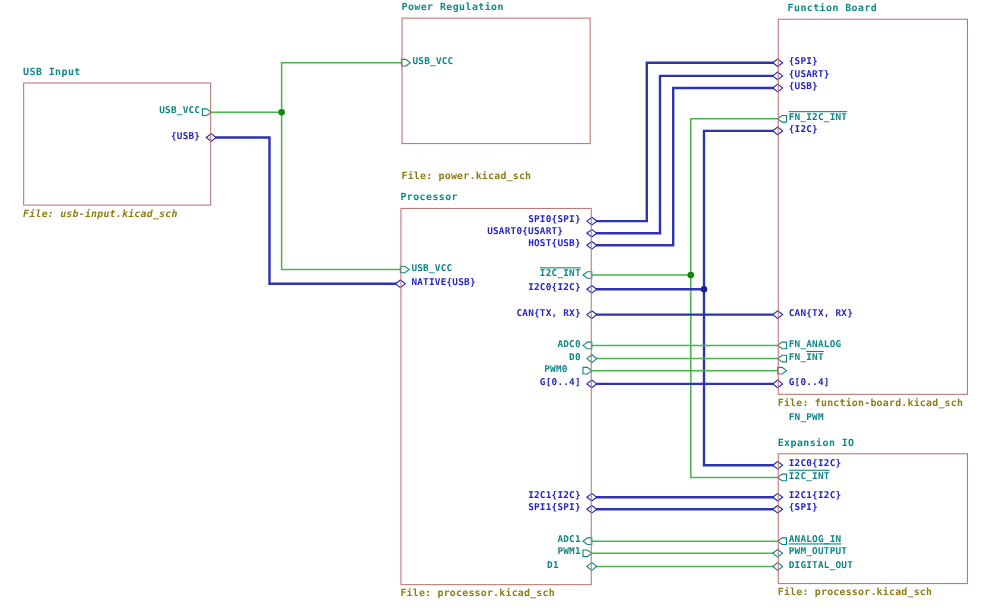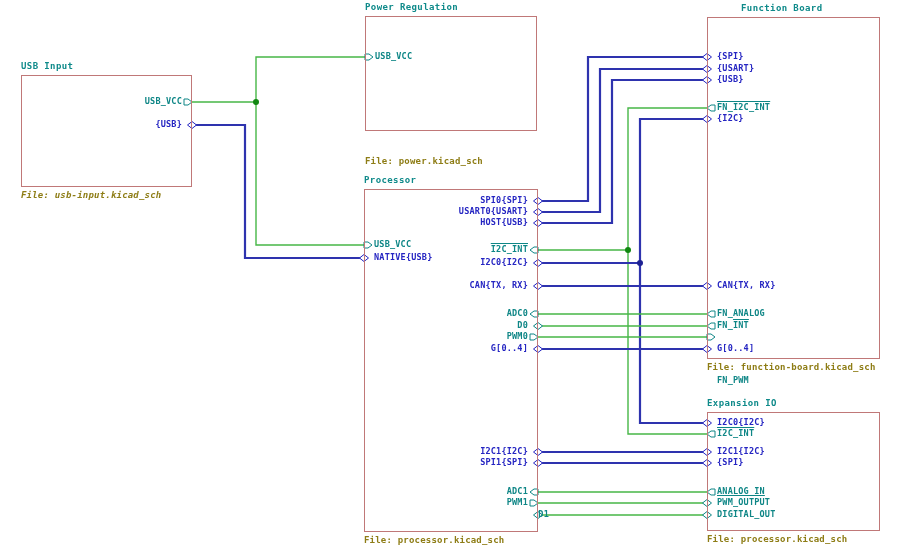--- a/index.html
+++ b/index.html
@@ -101,45 +101,45 @@
 <div class="sheet" style="left: 21px; top: 75px; width: 171px; height: 112px;"></div>
     <div class="sheet-title" style="left: 21px; top: 61px;">USB Input</div>
     <div class="sheet-file" style="left: 21px; top: 190px; font-style: italic;">File: usb-input.kicad_sch</div>
     <div class="sheet" style="left: 365px; top: 16px; width: 172px; height: 115px;"></div>
     <div class="sheet-title" style="left: 365px; top: 2px;">Power Regulation</div>
     <div class="sheet-file" style="left: 365px; top: 134px; margin-top: 22px;">File: power.kicad_sch</div>
     <div class="sheet" style="left: 364px; top: 189px; width: 174px; height: 343px;"></div>
     <div class="sheet-title" style="left: 364px; top: 175px;">Processor</div>
     <div class="sheet-file" style="left: 364px; top: 535px;">File: processor.kicad_sch</div>
     <div class="sheet" style="left: 707px; top: 17px; width: 173px; height: 342px;"></div>
-    <div class="sheet-title" style="left: 693px; top: 3px; padding-left: 48px;">Function Board</div>
+    <div class="sheet-title" style="left: 668px; top: 3px; padding-left: 48px;">Function Board</div>
     <div class="sheet-file" style="left: 707px; top: 362px;">File: function-board.kicad_sch</div>
     <div class="sheet" style="left: 707px; top: 412px; width: 173px; height: 119px;"></div>
     <div class="sheet-title" style="left: 707px; top: 398px;">Expansion IO</div>
     <div class="sheet-file" style="left: 707px; top: 534px;">File: processor.kicad_sch</div>
     <div class="pin-label pin-teal" style="top: 96px; right: 718px;">USB_VCC</div>
     <div class="pin-label pin-blue" style="top: 119px; right: 718px;">{USB}</div>
     <div class="pin-label pin-teal" style="top: 51px; left: 375px;">USB_VCC</div>
     <div class="pin-label pin-teal" style="top: 239px; left: 374px;">USB_VCC</div>
     <div class="pin-label pin-blue" style="top: 252px; left: 374px;">NATIVE{USB}</div>
     <div class="pin-label pin-blue" style="top: 195px; right: 372px;">SPI0{SPI}</div>
-    <div class="pin-label pin-blue" style="top: 206px; right: 372px; padding-left: 25px;">USART0{USART}</div>
+    <div class="pin-label pin-blue" style="top: 206px; right: 388px; padding-left: 25px;">USART0{USART}</div>
     <div class="pin-label pin-blue" style="top: 217px; right: 372px;">HOST{USB}</div>
     <div class="pin-label pin-teal" style="top: 244px; right: 372px;"><span class="ov">I2C_INT</span></div>
     <div class="pin-label pin-blue" style="top: 257px; right: 372px;">I2C0{I2C}</div>
     <div class="pin-label pin-blue" style="top: 280px; right: 372px;">CAN{TX, RX}</div>
     <div class="pin-label pin-teal" style="top: 308px; right: 372px;">ADC0</div>
     <div class="pin-label pin-teal" style="top: 320px; right: 372px;">D0</div>
-    <div class="pin-label pin-teal" style="top: 331px; right: 372px; padding-left: 48px;">PWM0</div>
+    <div class="pin-label pin-teal" style="top: 331px; right: 384px; padding-left: 48px;">PWM0</div>
     <div class="pin-label pin-blue" style="top: 343px; right: 372px;">G[0..4]</div>
     <div class="pin-label pin-blue" style="top: 446px; right: 372px;">I2C1{I2C}</div>
     <div class="pin-label pin-blue" style="top: 457px; right: 372px;">SPI1{SPI}</div>
     <div class="pin-label pin-teal" style="top: 486px; right: 372px;">ADC1</div>
     <div class="pin-label pin-teal" style="top: 497px; right: 372px;">PWM1</div>
-    <div class="pin-label pin-teal" style="top: 509px; right: 351px; padding-left: 24px;">D1</div>
+    <div class="pin-label pin-teal" style="top: 509px; right: 392px; padding-left: 24px;">D1</div>
     <div class="pin-label pin-blue" style="top: 51px; left: 717px;">{SPI}</div>
     <div class="pin-label pin-blue" style="top: 63px; left: 717px;">{USART}</div>
     <div class="pin-label pin-blue" style="top: 74px; left: 717px;">{USB}</div>
     <div class="pin-label pin-teal" style="top: 102px; left: 717px;"><span class="ov">FN_I2C_INT</span></div>
     <div class="pin-label pin-blue" style="top: 113px; left: 717px;">{I2C}</div>
     <div class="pin-label pin-blue" style="top: 280px; left: 717px;">CAN{TX, RX}</div>
     <div class="pin-label pin-teal" style="top: 308px; left: 717px;">FN_ANALOG</div>
     <div class="pin-label pin-teal" style="top: 320px; left: 717px;"><span>FN_</span><span class="ov">INT</span></div>
     <div class="pin-label pin-teal" style="top: 331px; left: 717px; margin-top: 44px;">FN_PWM</div>
     <div class="pin-label pin-blue" style="top: 343px; left: 717px;">G[0..4]</div>

